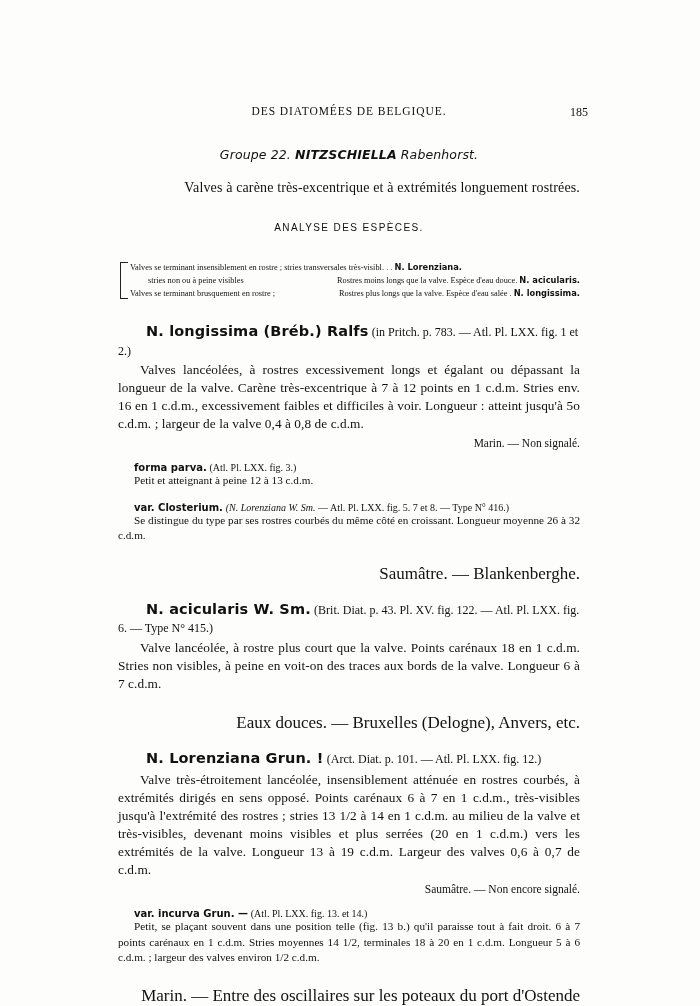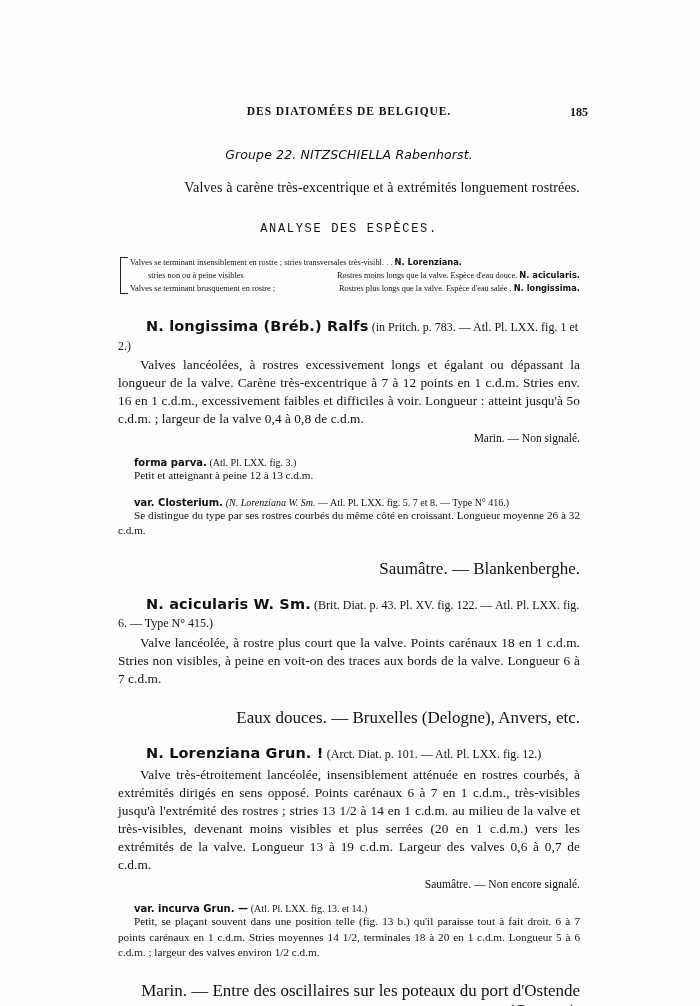--- a/index.html
+++ b/index.html
@@ -29,54 +29,53 @@
   }
   .running-head {
     display: flex;
     align-items: flex-end;
     justify-content: center;
     position: relative;
     font-size: 11.5px;
     letter-spacing: 0.08em;
     text-transform: uppercase;
     margin-bottom: 30px;
-    font-weight: bold;
   }
   .running-head .folio {
     position: absolute;
     right: -8px;
     top: 0;
     font-size: 12px;
     letter-spacing: 0;
   }
   .group-title {
     text-align: center;
     font-style: italic;
     font-family: "DejaVu Sans", sans-serif;
     font-size: 12.5px;
     letter-spacing: 0.01em;
     margin-bottom: 18px;
   }
   .group-title b {
-    font-weight: normal;
+    font-weight: bold;
     font-style: italic;
     text-align: center;
   }
   .lead-line {
     text-align: right;
     font-size: 14px;
     margin-bottom: 26px;
     letter-spacing: 0.01em;
   }
   .analyse-head {
     text-align: center;
-    font-size: 12px;
+    font-size: 10px;
     letter-spacing: 0.14em;
-    font-family: Liberation Mono, monospace;
-    margin-bottom: 20px;
+    font-family: Liberation Sans, sans-serif;
+    margin-bottom: 28px;
   }
   
   .key {
     position: relative;
     font-size: 8.3px;
     line-height: 1.45;
     margin: 0 0 22px 2px;
     padding-left: 10px;
   }
   .key .brace-outer {

